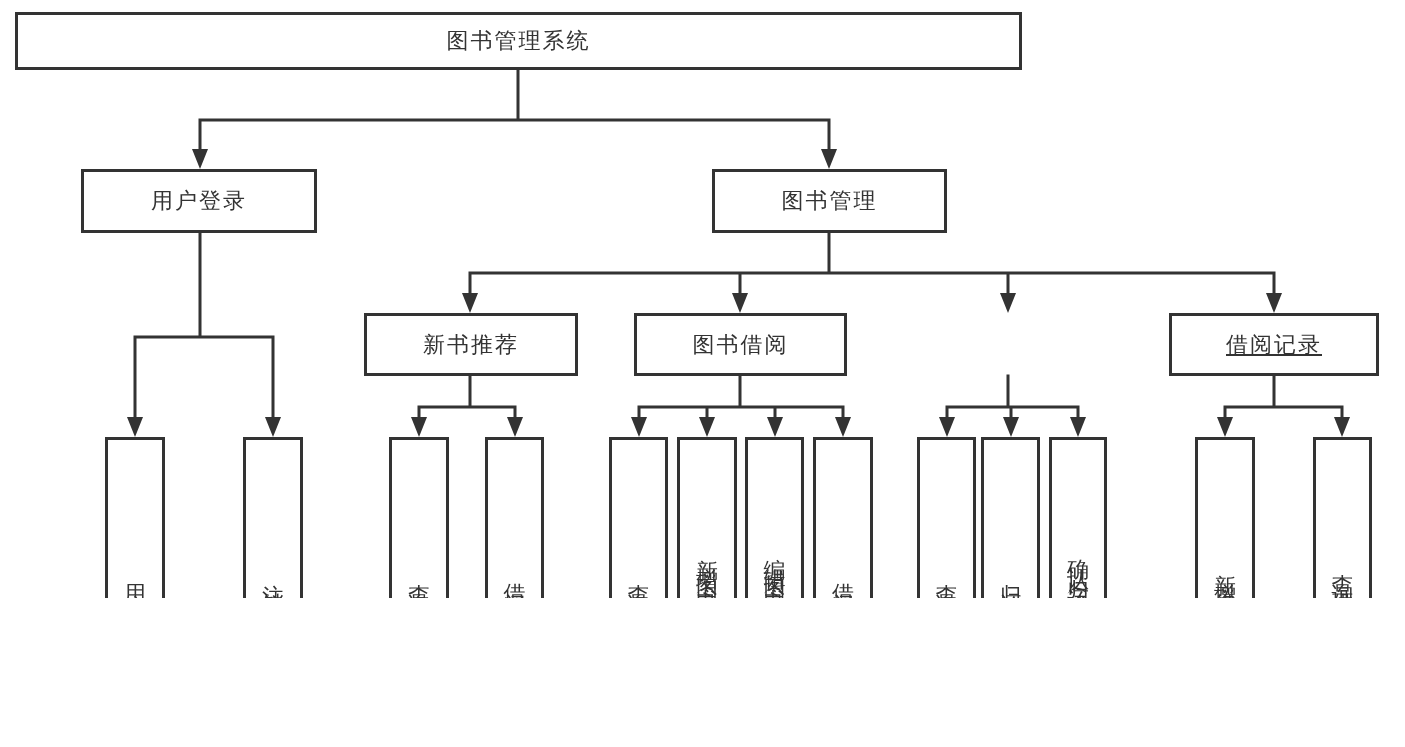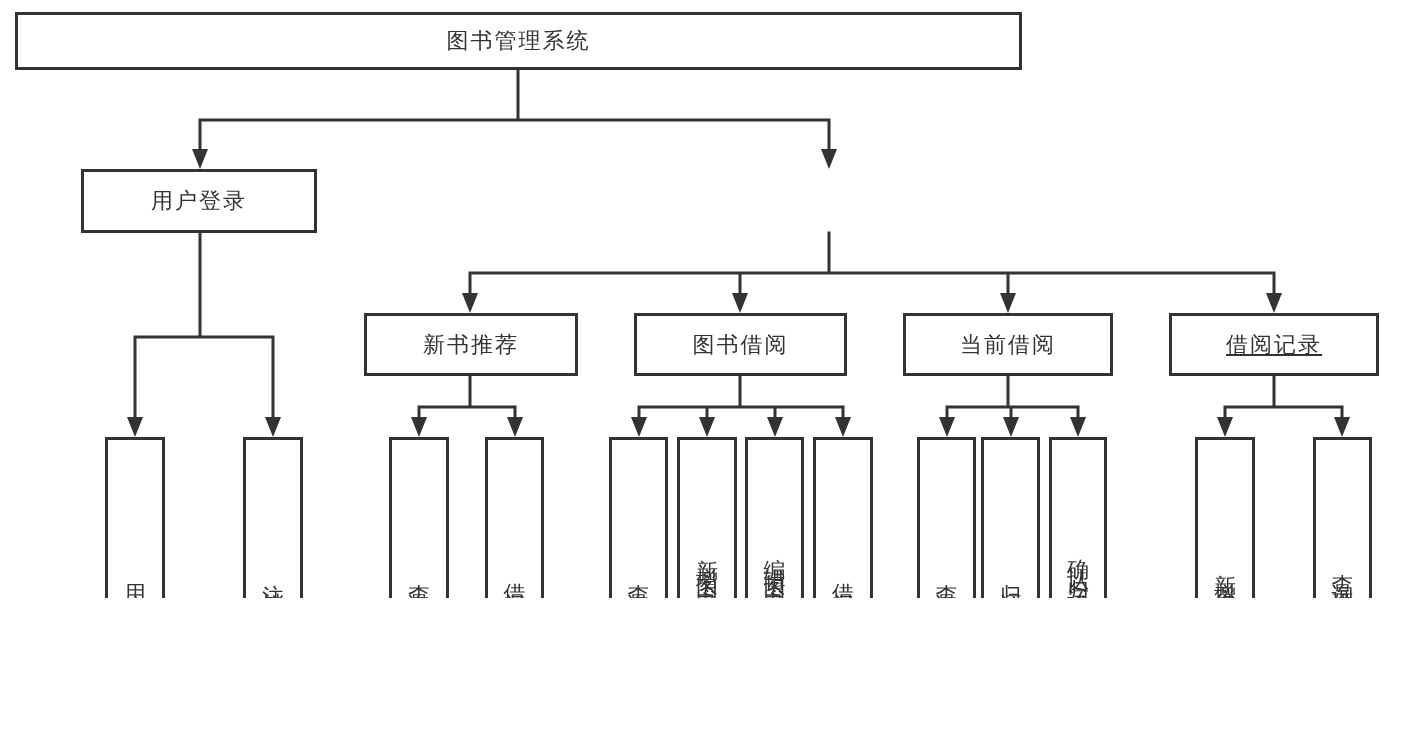--- a/index.html
+++ b/index.html
@@ -86,24 +86,24 @@
       <polygon points="1003,417 1019,417 1011,437"></polygon>
       <polygon points="1070,417 1086,417 1078,437"></polygon>
       <polygon points="1217,417 1233,417 1225,437"></polygon>
       <polygon points="1334,417 1350,417 1342,437"></polygon>
     </g>
   </svg>
 
   <div class="box" style="left:15px;top:12px;width:1007px;height:58px;">图书管理系统</div>
 
   <div class="box" style="left:81px;top:169px;width:236px;height:64px;">用户登录</div>
+  <div class="box" style="left:712px;top:169px;width:235px;height:64px;">图书管理</div>
 
   <div class="box" style="left:634px;top:313px;width:213px;height:63px;">图书借阅</div>
   <div class="box" style="left:364px;top:313px;width:214px;height:63px;">新书推荐</div>
-  <div class="box" style="left:903px;top:313px;width:210px;height:63px;">当前借阅</div>
   <div class="box" style="left:1169px;top:313px;width:210px;height:63px;text-decoration:underline;">借阅记录</div>
 
   <div class="vbox" style="left:105px;top:437px;width:60px;height:298px;">
     <span>用户登录</span>
   </div>
   <div class="vbox" style="left:243px;top:437px;width:60px;height:298px;">
     <span>注销登录</span>
   </div>
 
   <div class="vbox" style="left:389px;top:437px;width:60px;height:298px;">

